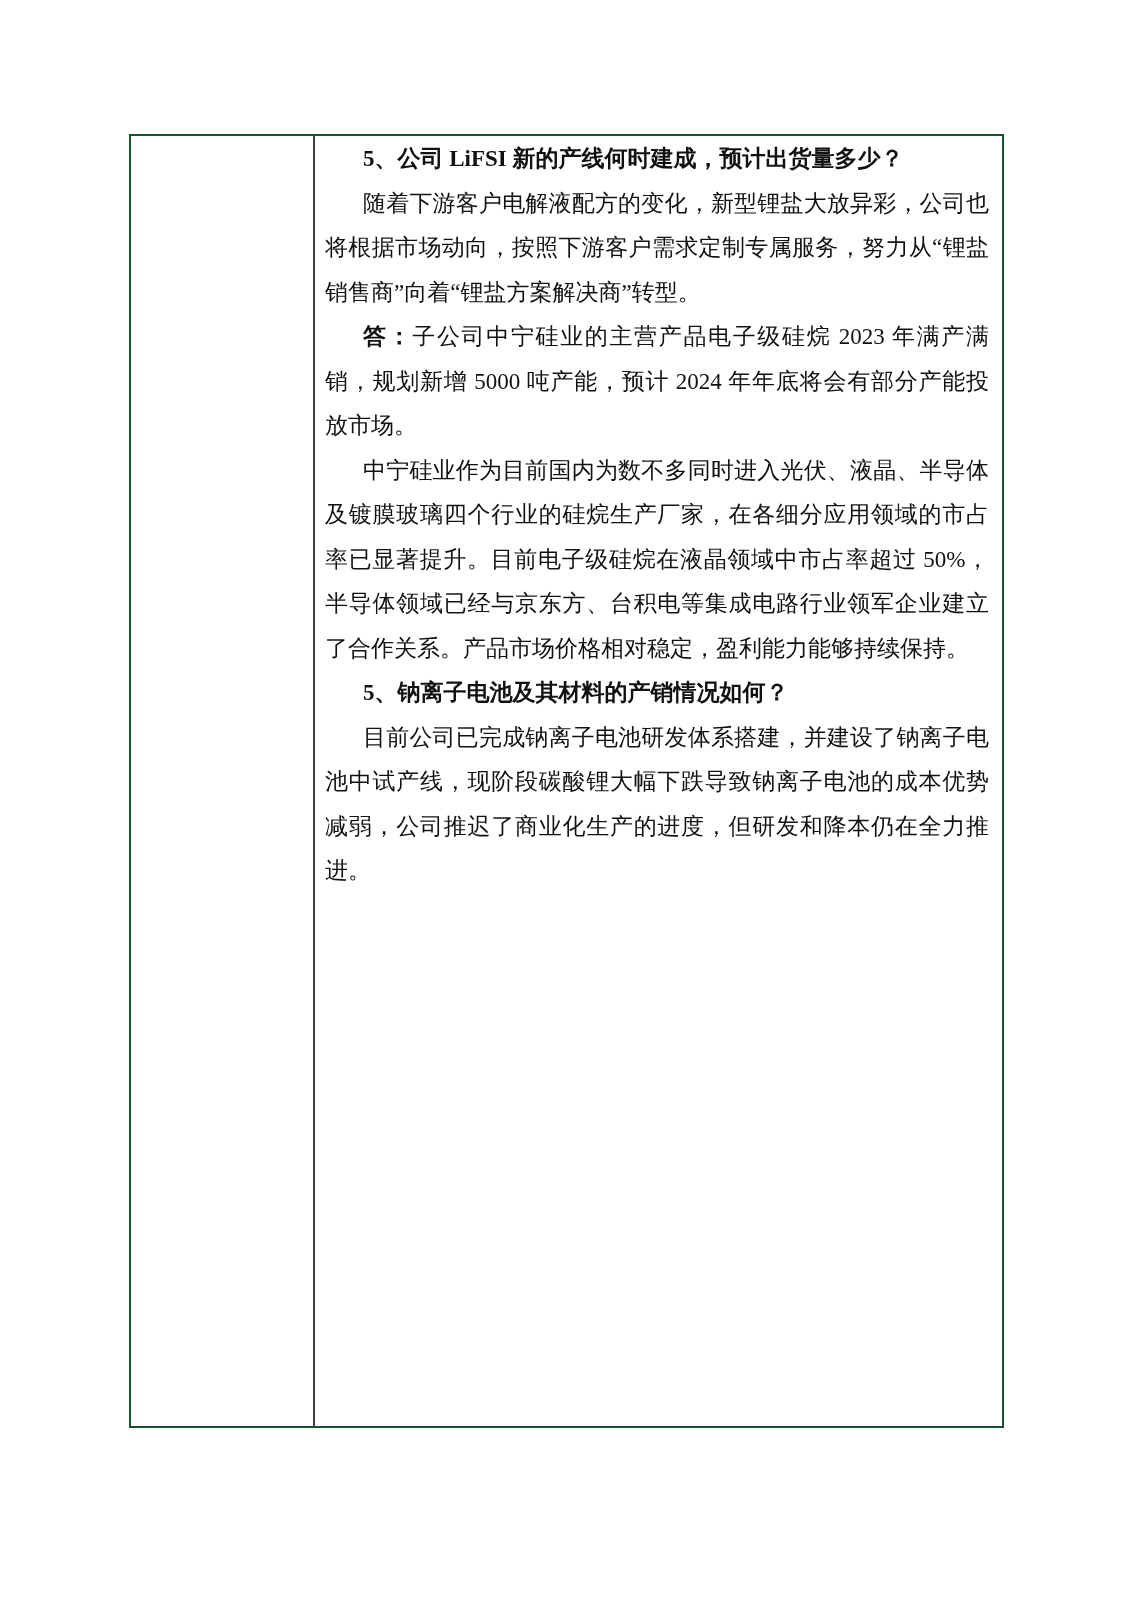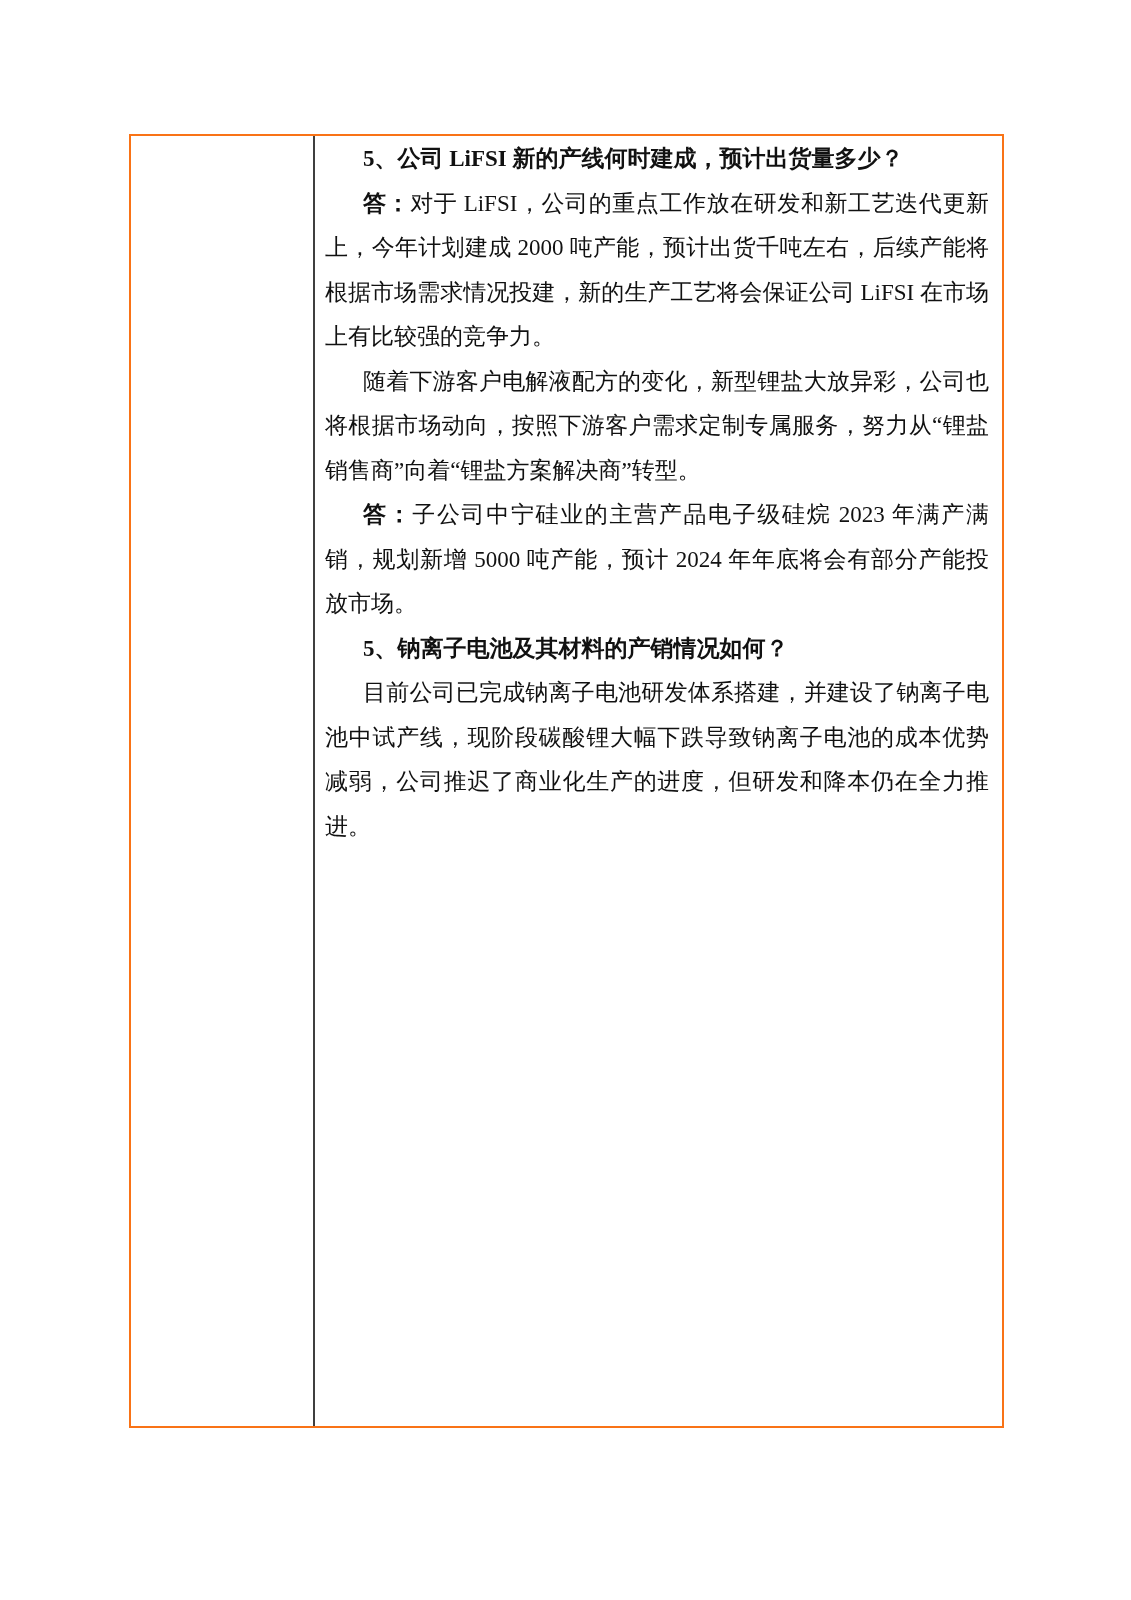--- a/index.html
+++ b/index.html
@@ -11,21 +11,21 @@
     font-family: "Liberation Serif", "DejaVu Serif", serif;
     color: #111111;
     overflow: hidden;
   }
   .doc-table {
     position: absolute;
     left: 129px;
     top: 134px;
     width: 875px;
     height: 1294px;
-    border: 2px solid #f97316;
+    border: 2px solid #14532d;
     box-sizing: border-box;
     display: flex;
     background: #ffffff;
   }
   .cell-left {
     flex: 0 0 184px;
     border-right: 2px solid #3f3f3f;
     box-sizing: border-box;
   }
   .cell-right {
@@ -49,23 +49,23 @@
 <body>
 
 <div class="page">
   <div class="doc-table">
 
     <div class="cell-left"></div>
 
     <div class="cell-right">
 
       <p class="para question">5、公司 LiFSI 新的产线何时建成，预计出货量多少？</p>
-      <p class="para"><span class="ans-prefix">答：</span><span>对于 LiFSI，公司的重点工作放在研发和新工艺迭代更新上，今年计划建成 2000 吨产能，预计出货千吨左右，后续产能将根据市场需求情况投建，新的生产工艺将会保证公司 LiFSI 在市场上有比较强的竞争力。</span></p>
       <p class="para"><span class="ans-prefix"></span><span>随着下游客户电解液配方的变化，新型锂盐大放异彩，公司也将根据市场动向，按照下游客户需求定制专属服务，努力从“锂盐销售商”向着“锂盐方案解决商”转型。</span></p>
 
       <p class="para"><span class="ans-prefix">答：</span><span>子公司中宁硅业的主营产品电子级硅烷 2023 年满产满销，规划新增 5000 吨产能，预计 2024 年年底将会有部分产能投放市场。</span></p>
+      <p class="para"><span class="ans-prefix"></span><span>中宁硅业作为目前国内为数不多同时进入光伏、液晶、半导体及镀膜玻璃四个行业的硅烷生产厂家，在各细分应用领域的市占率已显著提升。目前电子级硅烷在液晶领域中市占率超过 50%，半导体领域已经与京东方、台积电等集成电路行业领军企业建立了合作关系。产品市场价格相对稳定，盈利能力能够持续保持。</span></p>
 
       <p class="para question">5、钠离子电池及其材料的产销情况如何？</p>
       <p class="para"><span class="ans-prefix"></span><span>目前公司已完成钠离子电池研发体系搭建，并建设了钠离子电池中试产线，现阶段碳酸锂大幅下跌导致钠离子电池的成本优势减弱，公司推迟了商业化生产的进度，但研发和降本仍在全力推进。</span></p>
 
     </div>
   </div>
 </div>
 
 </body></html>

